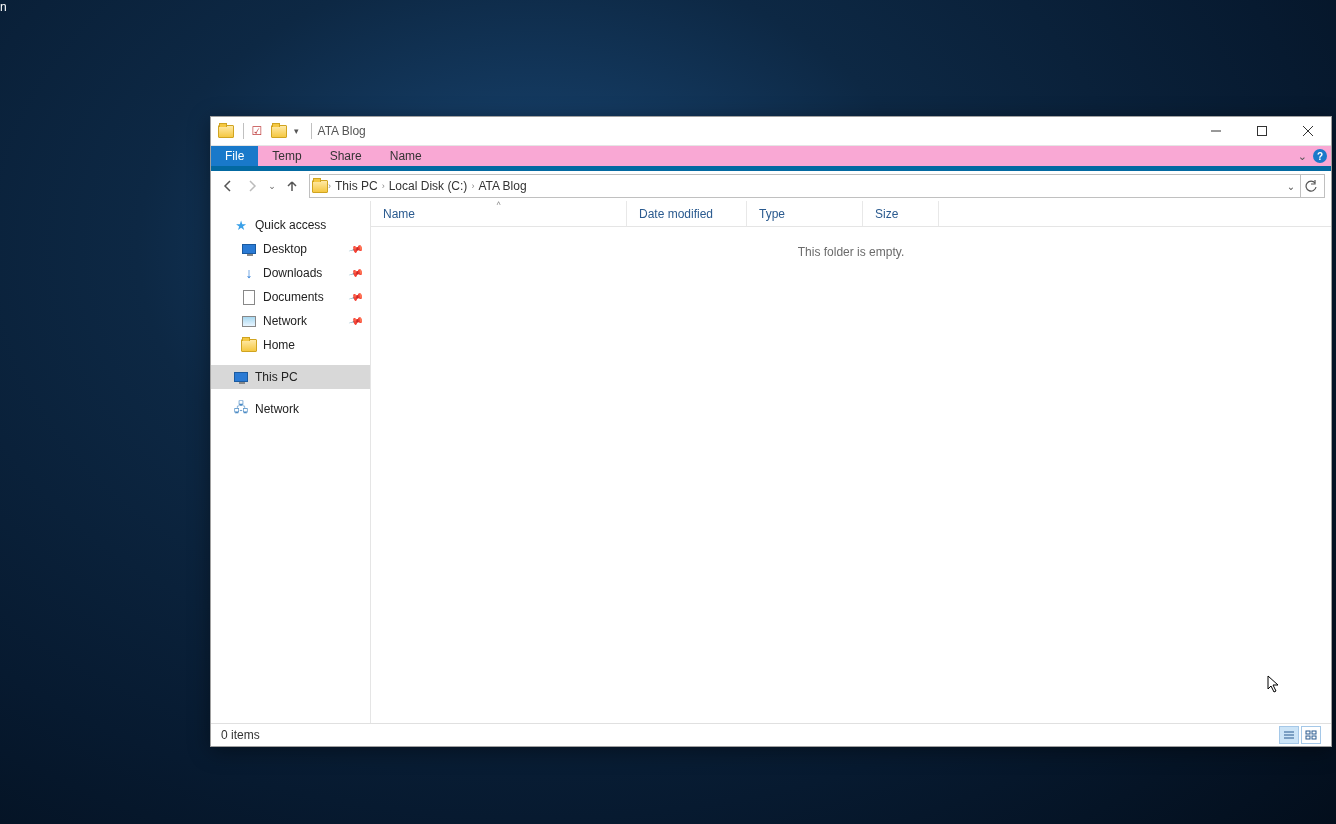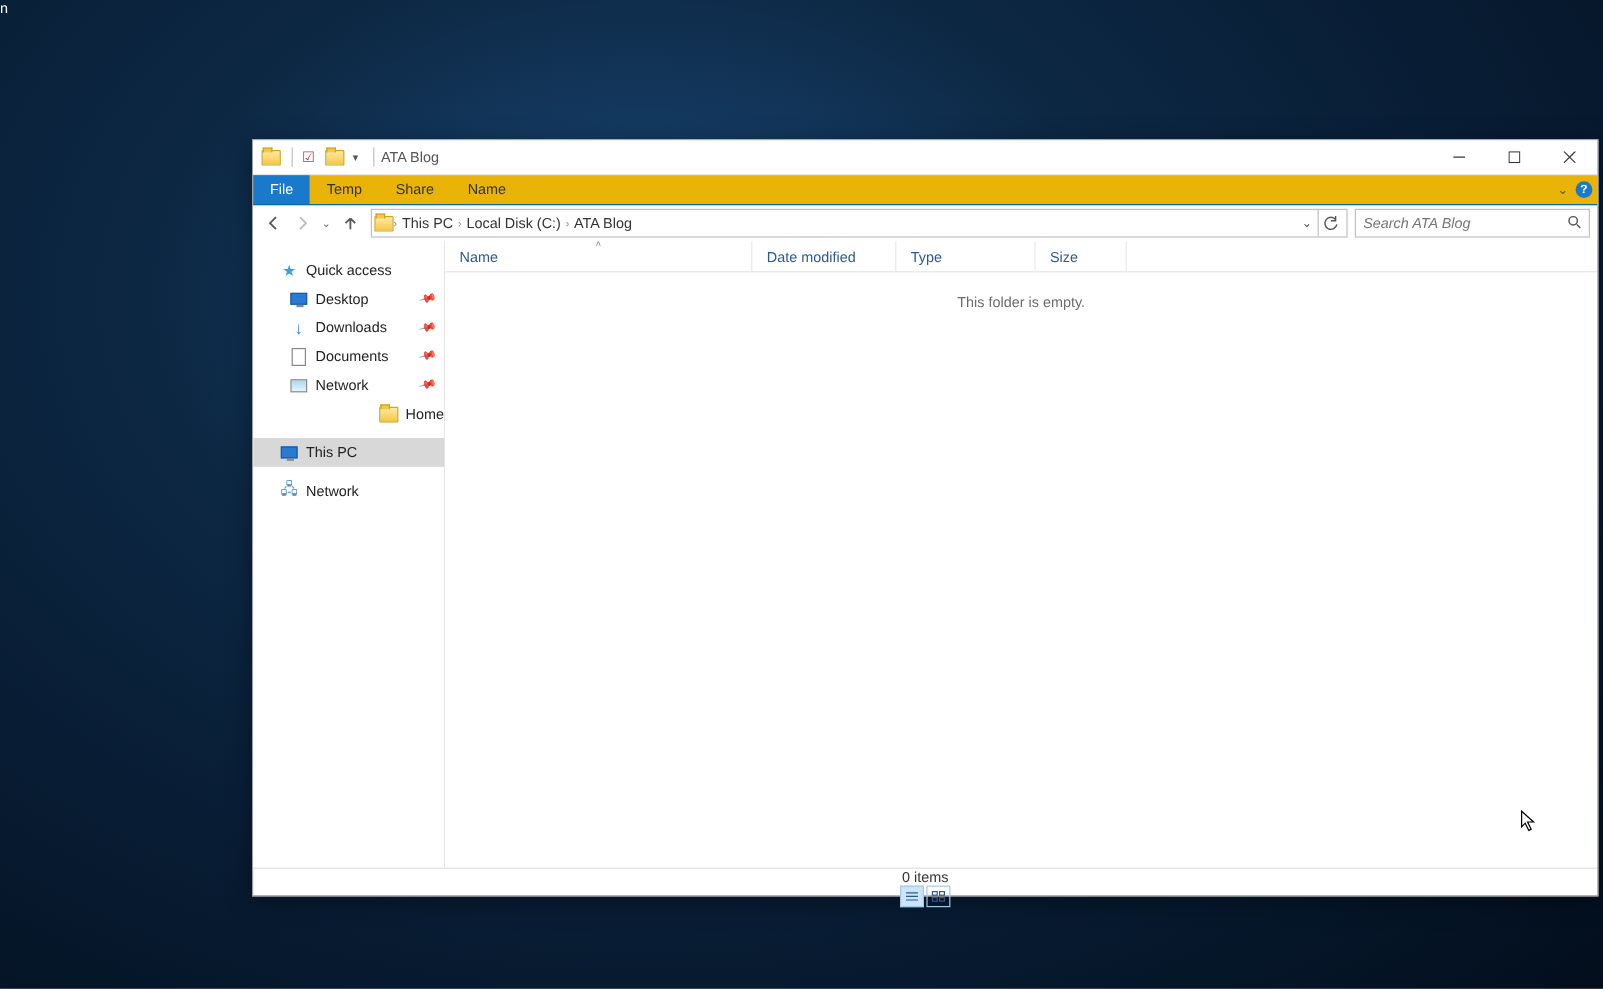--- a/index.html
+++ b/index.html
@@ -88,22 +88,22 @@
   justify-content: center;
   color: #333;
   font-size: 12px;
 }
 
 
 .ribbon-tabs {
   height: 25px;
   display: flex;
   align-items: stretch;
-  border-bottom: 1px solid #0369a1;
-  background: #eab308;
+  border-bottom: 5px solid #0369a1;
+  background: #f9a8d4;
   position: relative;
 }
 .ribbon-tab {
   padding: 0 14px;
   display: flex;
   align-items: center;
   font-size: 12px;
   color: #333;
 }
 .ribbon-tab.file {
@@ -228,21 +228,21 @@
   padding-top: 12px;
 }
 .nav-item {
   display: flex;
   align-items: center;
   height: 24px;
   padding-left: 22px;
   gap: 6px;
   color: #222;
 }
-.nav-item.child { padding-left: 30px; justify-content: flex-end; }
+.nav-item.child { padding-left: 30px; }
 .nav-item.selected { background: #d8d8d8; }
 .nav-item .lbl { font-size: 12px; }
 .nav-item .pin {
   margin-left: auto;
   margin-right: 8px;
   color: #888;
   font-size: 10px;
   transform: rotate(30deg);
 }
 .nav-icon {
@@ -298,21 +298,20 @@
 
 
 .status-bar {
   height: 23px;
   border-top: 1px solid #e0e0e0;
   display: flex;
   align-items: center;
   padding: 0 10px;
   font-size: 12px;
   color: #333;
-  flex-direction: column;
 }
 .status-spacer { flex: 1; }
 .view-toggle {
   display: flex;
   gap: 2px;
 }
 .view-btn {
   width: 20px;
   height: 18px;
   border: 1px solid #a5c8e8;
@@ -470,29 +469,20 @@
         <span class="breadcrumb-item">ATA Blog</span>
       </div>
       <div class="address-spacer"></div>
       <span class="address-dropdown">⌄</span>
       <div class="refresh-btn">
         <svg width="13" height="13">
             <path d="M10 3 A5 5 0 1 0 11 7" fill="none" stroke="#555" stroke-width="1.2"></path>
             <path d="M10 0 L10 4 L6 4" fill="none" stroke="#555" stroke-width="1.2"></path>
           </svg>
       </div>
-    </div>
-    <div class="search-box">
-      <input class="search-input" placeholder="Search ATA Blog" style="">
-      <span class="search-icon">
-        <svg width="12" height="12">
-            <circle cx="5" cy="5" r="3.5" fill="none" stroke="#555" stroke-width="1.2"></circle>
-            <line x1="8" y1="8" x2="11" y2="11" stroke="#555" stroke-width="1.2"></line>
-          </svg>
-      </span>
     </div>
   </div>
 
   <div class="explorer-body">
     <div class="nav-pane">
       <div class="nav-item">
         <span class="nav-icon star-icon">★</span>
         <span class="lbl">Quick access</span>
       </div>
       <div class="nav-item child">

